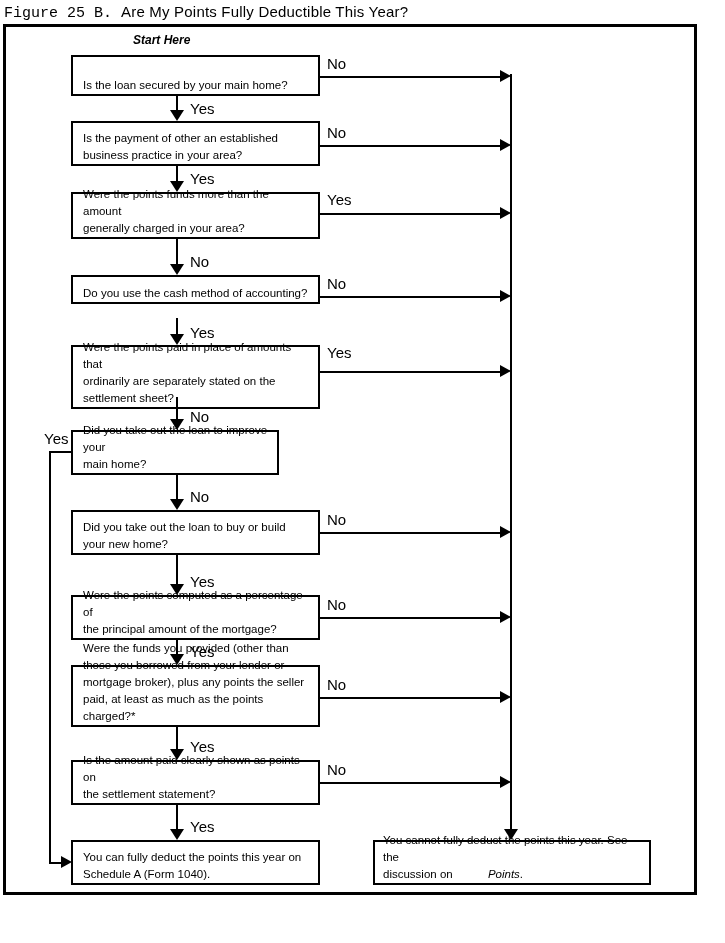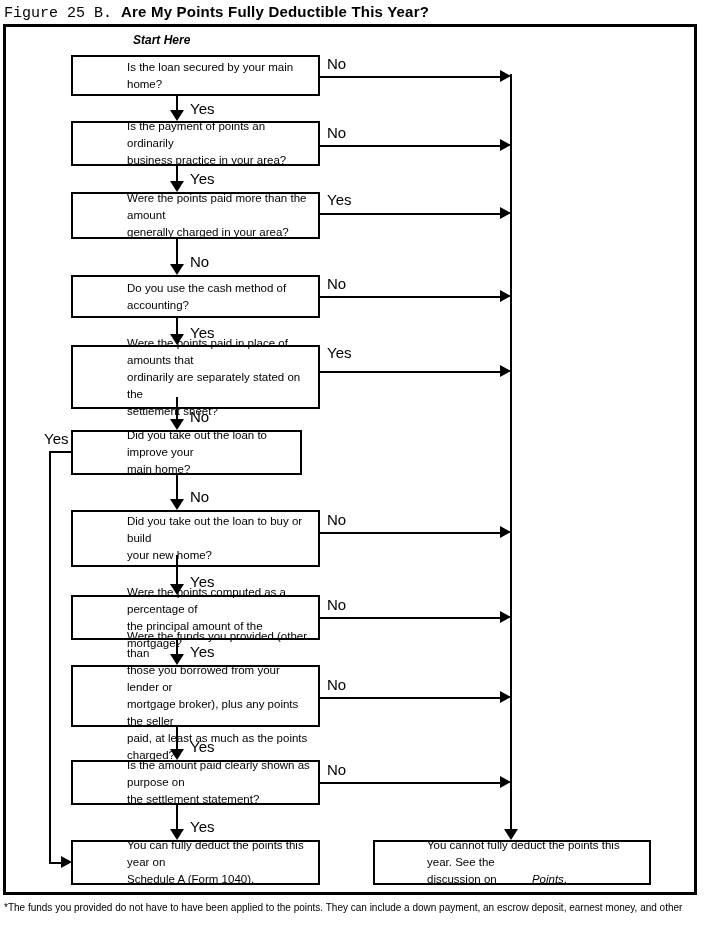--- a/index.html
+++ b/index.html
@@ -17,21 +17,21 @@
   }
   #figure-title {
     position: absolute;
     left: 4px;
     top: 3px;
     font-size: 15px;
     line-height: 18px;
     white-space: nowrap;
   }
   #figure-title .t-prefix { font-weight: normal; font-family: Liberation Mono, monospace; }
-  #figure-title .t-main { font-weight: bold; letter-spacing: 0.2px; }
+  #figure-title .t-main { font-weight: normal; letter-spacing: 0.2px; }
 
   #frame {
     position: absolute;
     left: 3px;
     top: 24px;
     width: 694px;
     height: 871px;
     border: 3px solid #000000;
     box-sizing: border-box;
   }
@@ -45,22 +45,21 @@
     top: 33px;
     white-space: nowrap;
   }
 
   .node {
     position: absolute;
     border: 2px solid #000000;
     box-sizing: border-box;
     background: #ffffff;
     display: flex;
-    align-items: center;
-    padding-left: 44px;
+    align-items: flex-end;
   }
   .node .node-text {
     font-size: 11.5px;
     line-height: 17px;
     padding: 0 8px;
     white-space: pre-line;
   }
   .node.center .node-text { padding-left: 10px; }
 
   .edge-label {
@@ -116,63 +115,63 @@
 
 <div id="frame"></div>
 
 <div id="start-here">Start Here</div>
 
 <div class="node center" style="left:71px; top:55px; width:249px; height:41px;">
   <span class="node-text">Is the loan secured by your main home?</span>
 </div>
 
 <div class="node center" style="left:71px; top:121px; width:249px; height:45px;">
-  <span class="node-text">Is the payment of points an ordinarily
+  <span class="node-text">Is the payment of other an established
 business practice in your area?</span>
 </div>
 
 <div class="node center" style="left:71px; top:192px; width:249px; height:47px;">
-  <span class="node-text">Were the points paid more than the amount
+  <span class="node-text">Were the points funds more than the amount
 generally charged in your area?</span>
 </div>
 
-<div class="node center" style="left:71px; top:275px; width:249px; height:43px;">
+<div class="node center" style="left:71px; top:275px; width:249px; height:29px;">
   <span class="node-text">Do you use the cash method of accounting?</span>
 </div>
 
 <div class="node center" style="left:71px; top:345px; width:249px; height:64px;">
   <span class="node-text">Were the points paid in place of amounts that
 ordinarily are separately stated on the
 settlement sheet?</span>
 </div>
 
-<div class="node center" style="left:71px; top:430px; width:231px; height:45px;">
+<div class="node center" style="left:71px; top:430px; width:208px; height:45px;">
   <span class="node-text">Did you take out the loan to improve your
 main home?</span>
 </div>
 
-<div class="node center" style="left:71px; top:510px; width:249px; height:57px;">
+<div class="node center" style="left:71px; top:510px; width:249px; height:45px;">
   <span class="node-text">Did you take out the loan to buy or build
 your new home?</span>
 </div>
 
 <div class="node center" style="left:71px; top:595px; width:249px; height:45px;">
   <span class="node-text">Were the points computed as a percentage of
 the principal amount of the mortgage?</span>
 </div>
 
 <div class="node center" style="left:71px; top:665px; width:249px; height:62px;">
   <span class="node-text">Were the funds you provided (other than
 those you borrowed from your lender or
 mortgage broker), plus any points the seller
 paid, at least as much as the points charged?*</span>
 </div>
 
 <div class="node center" style="left:71px; top:760px; width:249px; height:45px;">
-  <span class="node-text">Is the amount paid clearly shown as purpose on
+  <span class="node-text">Is the amount paid clearly shown as points on
 the settlement statement?</span>
 </div>
 
 <div class="node center" style="left:71px; top:840px; width:249px; height:45px;">
   <span class="node-text">You can fully deduct the points this year on
 Schedule A (Form 1040).</span>
 </div>
 
 <div class="node" style="left:373px; top:840px; width:278px; height:45px;">
   <span class="node-text"><span>You cannot fully deduct the points this year. See the
@@ -258,14 +257,13 @@
 <div class="vline" style="left:510px; top:74px; height:755px;"></div>
 <div class="arrow-down" style="left:504px; top:829px;"></div>
 
 <div class="hline" style="left:49px; top:451px; width:24px;"></div>
 <div class="vline" style="left:49px; top:451px; height:412px;"></div>
 <div class="hline" style="left:49px; top:862px; width:14px;"></div>
 <div class="arrow-right" style="left:61px; top:856px;"></div>
 <div class="edge-label" style="left:44px; top:433px;">Yes</div>
 
 <div id="footnote">
-  <span>*The funds you provided do not have to have been applied to the points. They can include a down payment, an escrow deposit, earnest money, and other</span>
 </div>
 
 </body></html>

